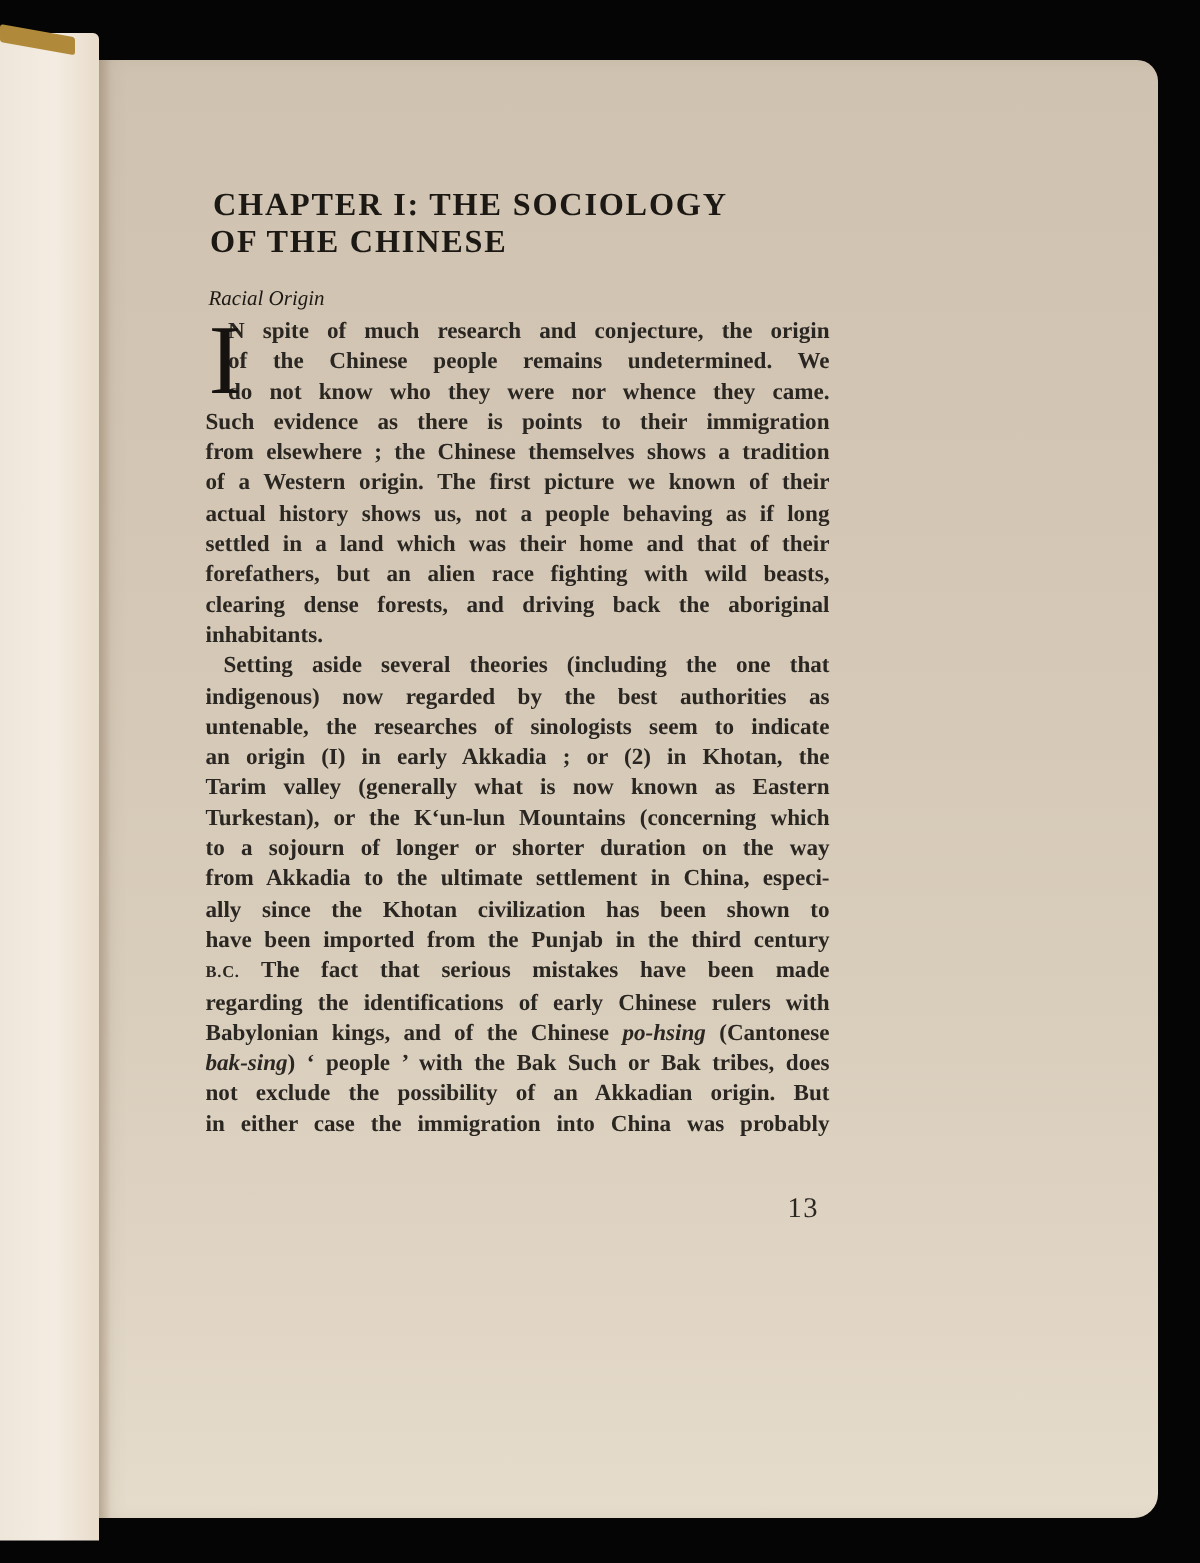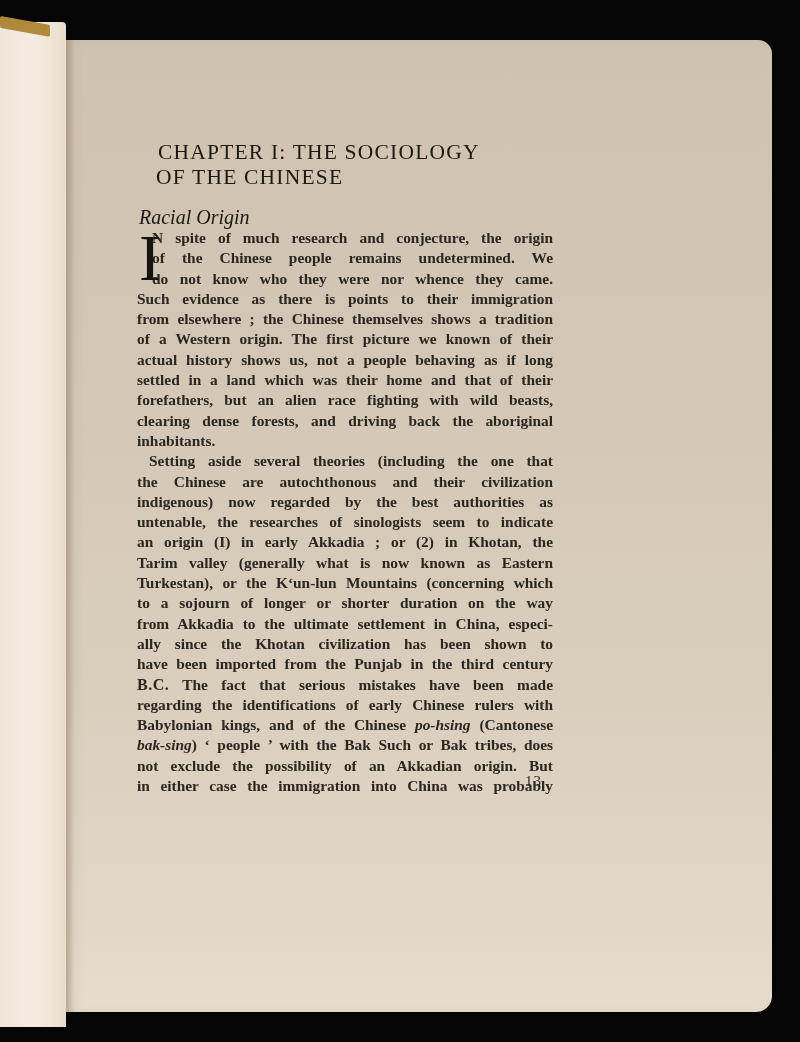--- a/index.html
+++ b/index.html
@@ -29,46 +29,46 @@
     .gutter-shadow {
       position: absolute; left: 66px; top: 40px; width: 8px; height: 972px;
       background: linear-gradient(90deg, rgba(160,140,115,0.45), rgba(160,140,115,0));
     }
     .text-col {
       position: absolute; left: 137px; top: 124px; width: 416px;
       color: #1c1915;
     }
     .chapter-title {
       font-size: 21.5px; letter-spacing: 1.2px; line-height: 25px;
-      margin: 16px; font-weight: normal;
+      margin: 0; font-weight: bold;
     }
     .chapter-title .l1 { display: block; margin-left: 5px; }
     .chapter-title .l2 { display: block; margin-left: 3px; }
     .section-heading {
-      font-style: italic; font-size: 20px; margin: 15px 0 0 2px; line-height: 22px;
+      font-style: italic; font-size: 14px; margin: 15px 0 0 2px; line-height: 22px;
     }
     .para {
       font-size: 15.4px; line-height: 20.3px; margin: 0;
       text-align: justify; color: #2a2621;
     }
     .line { display: block; text-align: justify; text-align-last: justify; white-space: nowrap; font-weight: bold; }
     .line.last { text-align-last: left; }
     .line.indent { padding-left: 12px; }
     .dropcap-wrap { position: relative; }
     .dropcap {
       position: absolute; left: 2px; top: 2px;
       font-size: 66px; line-height: 56px; color: #15120f;
       font-family: "Liberation Serif", serif;
     }
     .dc-line { padding-left: 15px; }
     .page-number {
-      position: absolute; left: 525px; top: 773px; font-size: 15px; color: #2a2621;
+      position: absolute; left: 525px; top: 795px; font-size: 19px; color: #2a2621;
       letter-spacing: 1px;
     }
-    .sc { font-size: 16px; letter-spacing: 0.5px; }
+    .sc { font-size: 11px; letter-spacing: 0.5px; }
   </style>
 </head>
 <body>
 
 <div class="left-page"></div>
 <div class="left-page-gilt"></div>
 <div class="main-page"></div>
 <div class="gutter-shadow"></div>
 
 <div class="text-col">
@@ -88,21 +88,20 @@
     <span class="line">of a Western origin.  The first picture we known of their</span>
     <span class="line">actual history shows us, not a people behaving as if long</span>
     <span class="line">settled in a land which was their home and that of their</span>
     <span class="line">forefathers, but an alien race fighting with wild beasts,</span>
     <span class="line">clearing dense forests, and driving back the aboriginal</span>
     <span class="line last">inhabitants.</span>
   </div>
 
   <div class="para">
     <span class="line indent">Setting aside several theories (including the one that</span>
-    <span class="line">the Chinese are autochthonous and their civilization</span>
     <span class="line">indigenous) now regarded by the best authorities as</span>
     <span class="line">untenable, the researches of sinologists seem to indicate</span>
     <span class="line">an origin (I) in early Akkadia ; or (2) in Khotan, the</span>
     <span class="line">Tarim valley (generally what is now known as Eastern</span>
     <span class="line">Turkestan), or the Kʻun-lun Mountains (concerning which</span>
     <span class="line">to a sojourn of longer or shorter duration on the way</span>
     <span class="line">from Akkadia to the ultimate settlement in China, especi-</span>
     <span class="line">ally since the Khotan civilization has been shown to</span>
     <span class="line">have been imported from the Punjab in the third century</span>
     <span class="line"><span class="sc">B.C.</span><span> The fact that serious mistakes have been made</span></span>

